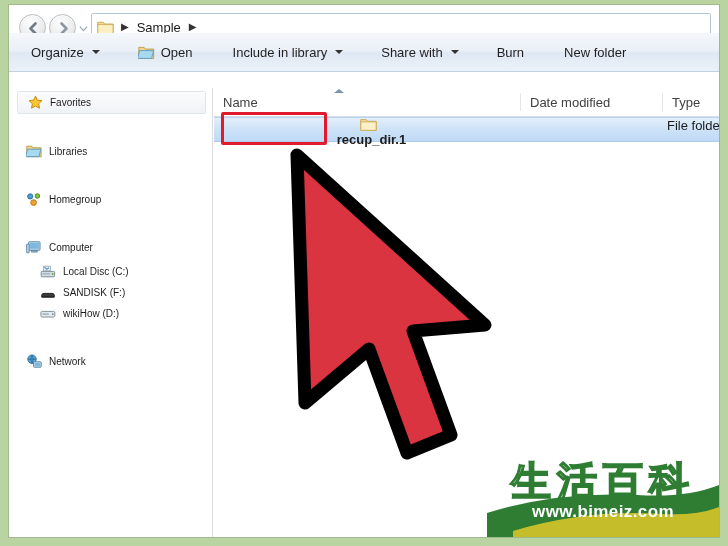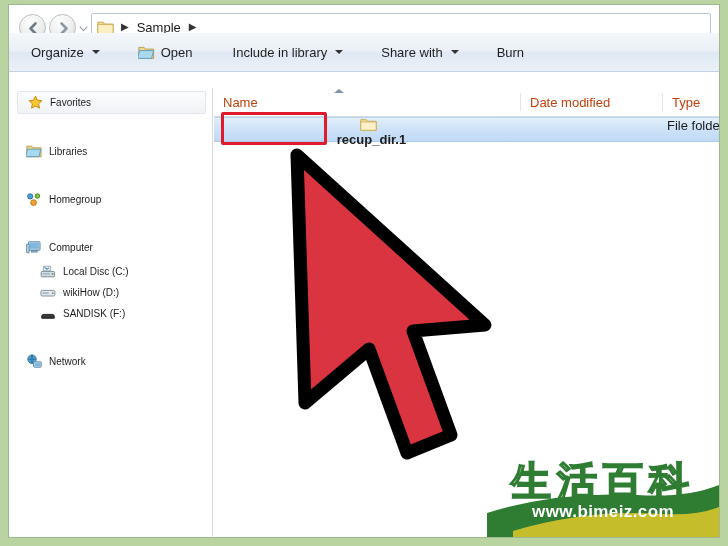--- a/index.html
+++ b/index.html
@@ -185,21 +185,21 @@
     border-bottom: 1px solid #d6dde5;
     box-sizing: border-box;
   }
   .col-header {
     position: absolute;
     top: 0;
     height: 28px;
     display: flex;
     align-items: center;
     font-size: 13px;
-    color: #c2410c;
+    color: #404040;
     padding-left: 9px;
     box-sizing: border-box;
   }
   .col-divider {
     position: absolute;
     top: 5px;
     width: 1px;
     height: 18px;
     background: #e2e6ea;
   }
@@ -337,20 +337,23 @@
     </div>
 
     <span class="tb-sep"></span>
 
     <div class="toolbar-button">
       <span class="tb-label">Burn</span>
     </div>
 
     <span class="tb-sep"></span>
 
+    <div class="toolbar-button">
+      <span class="tb-label">New folder</span>
+    </div>
   </div>
 
   <div id="nav-pane">
 
     <div class="nav-item" id="nav-item-favorites">
       <span class="nav-icon">
         <svg width="15" height="15" viewBox="0 0 15 15">
           <path d="M7.5 1.1 L9.4 5.2 L13.9 5.7 L10.6 8.8 L11.5 13.2 L7.5 11.0 L3.5 13.2 L4.4 8.8 L1.1 5.7 L5.6 5.2 Z" fill="#f8c630" stroke="#c98a10" stroke-width="1"></path>
         </svg>
       </span>
@@ -407,36 +410,36 @@
           <path d="M3.4 1.2 h7.0 v4.6 h-7.0 z" fill="#f3f6f8" stroke="#8a9aa5" stroke-width="0.8"></path>
           <path d="M4.4 2.2 l2.4 2.0 l2.2 -1.4" fill="none" stroke="#4b8fc4" stroke-width="1.1"></path>
         </svg>
       </span>
       <span>Local Disc (C:)</span>
     </div>
 
     <div class="nav-item nav-child">
       <span class="nav-icon">
         <svg width="16" height="14" viewBox="0 0 16 14">
+          <path d="M1.6 9.6 q0 -2.2 2.4 -2.2 h8.2 q2.2 0 2.2 2.2 v1.0 h-12.8 z" fill="#3b3b3b" stroke="#151515" stroke-width="0.9" stroke-linejoin="round"></path>
+          <rect x="1.6" y="10.4" width="12.8" height="1.3" rx="0.5" fill="#232323"></rect>
+        </svg>
+      </span>
+      <span>SANDISK (F:)</span>
+    </div>
+
+    <div class="nav-item nav-child">
+      <span class="nav-icon">
+        <svg width="16" height="14" viewBox="0 0 16 14">
           <rect x="0.9" y="4.4" width="14.0" height="5.6" rx="1.4" fill="#e3e9ed" stroke="#78868f" stroke-width="0.9"></rect>
           <rect x="2.4" y="6.2" width="6.4" height="1.9" rx="0.4" fill="#aab8c1"></rect>
           <circle cx="12.8" cy="7.2" r="0.9" fill="#7e8d96"></circle>
         </svg>
       </span>
       <span>wikiHow (D:)</span>
-    </div>
-
-    <div class="nav-item nav-child">
-      <span class="nav-icon">
-        <svg width="16" height="14" viewBox="0 0 16 14">
-          <path d="M1.6 9.6 q0 -2.2 2.4 -2.2 h8.2 q2.2 0 2.2 2.2 v1.0 h-12.8 z" fill="#3b3b3b" stroke="#151515" stroke-width="0.9" stroke-linejoin="round"></path>
-          <rect x="1.6" y="10.4" width="12.8" height="1.3" rx="0.5" fill="#232323"></rect>
-        </svg>
-      </span>
-      <span>SANDISK (F:)</span>
     </div>
 
     <div class="nav-spacer-lg"></div>
 
     <div class="nav-item nav-group">
       <span class="nav-icon">
         <svg width="16" height="15" viewBox="0 0 16 15">
           <circle cx="6.0" cy="5.2" r="4.2" fill="#5aa8dc" stroke="#2a6f9e" stroke-width="0.9"></circle>
           <path d="M1.8 5.2 h8.4 M6.0 1.0 q2.6 4.2 0 8.4 M6.0 1.0 q-2.6 4.2 0 8.4" fill="none" stroke="#1e5e8a" stroke-width="0.7"></path>
           <rect x="7.6" y="7.8" width="7.6" height="5.4" rx="0.7" fill="#cfe4f2" stroke="#4a7c9e" stroke-width="0.9"></rect>

